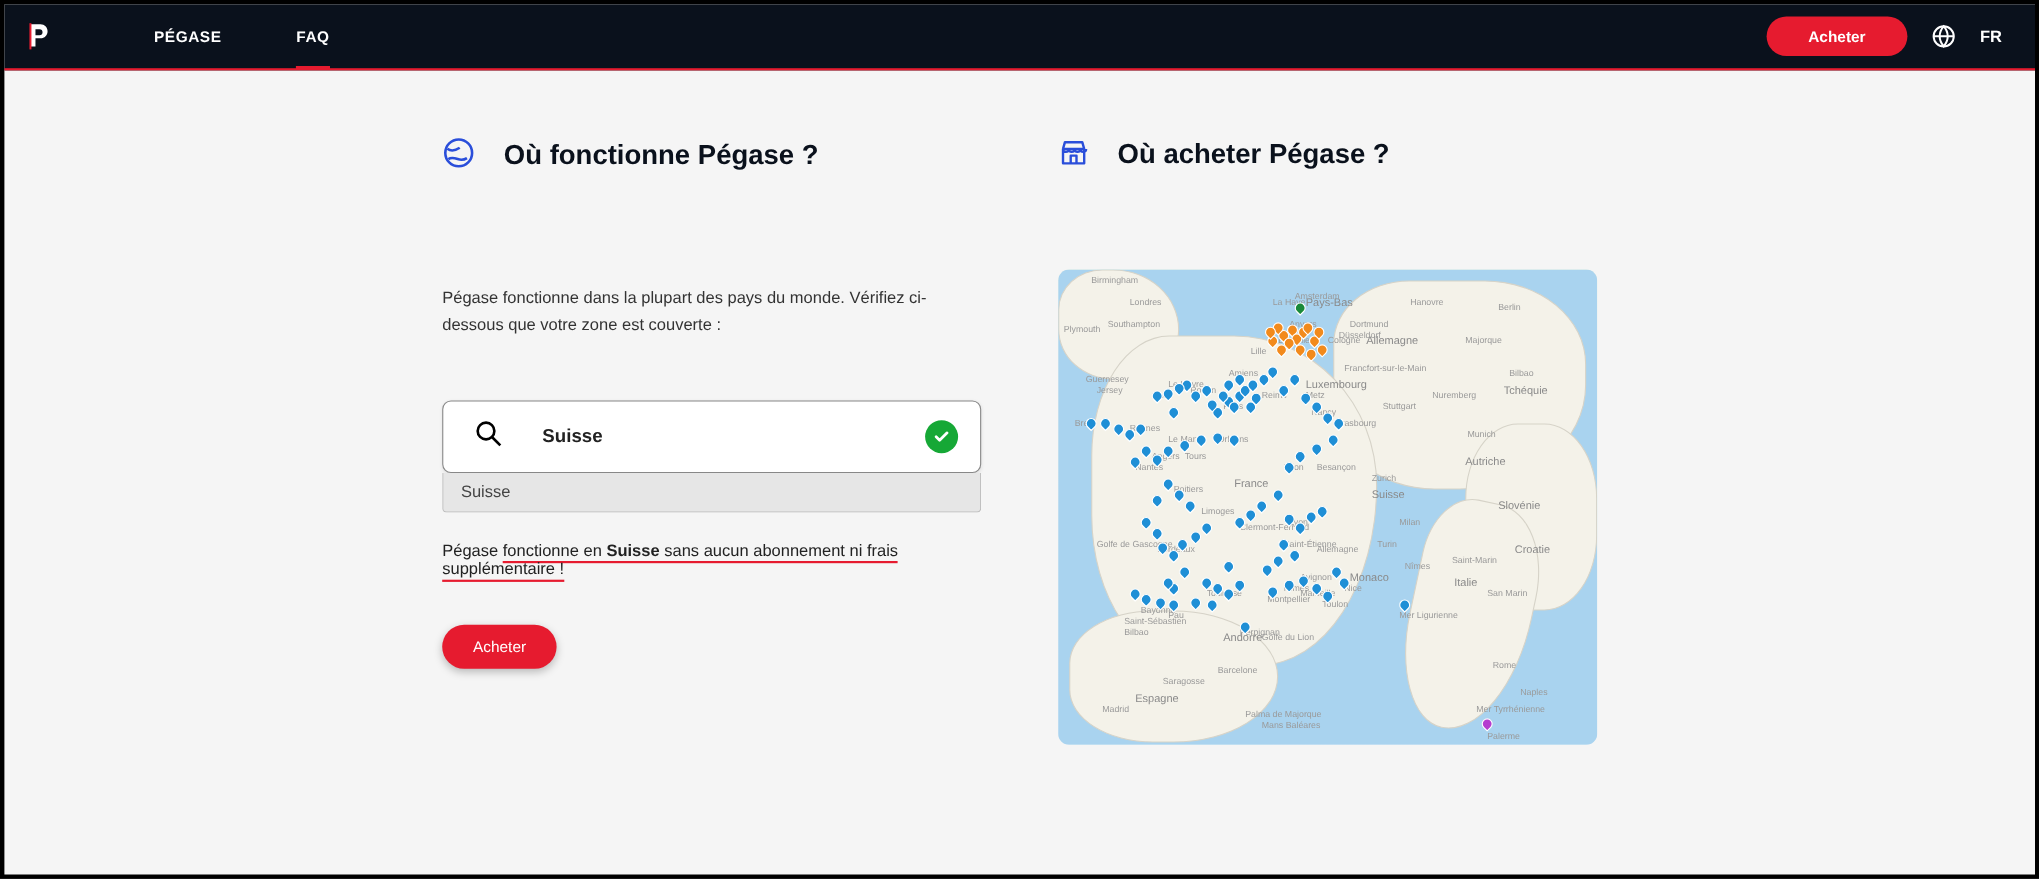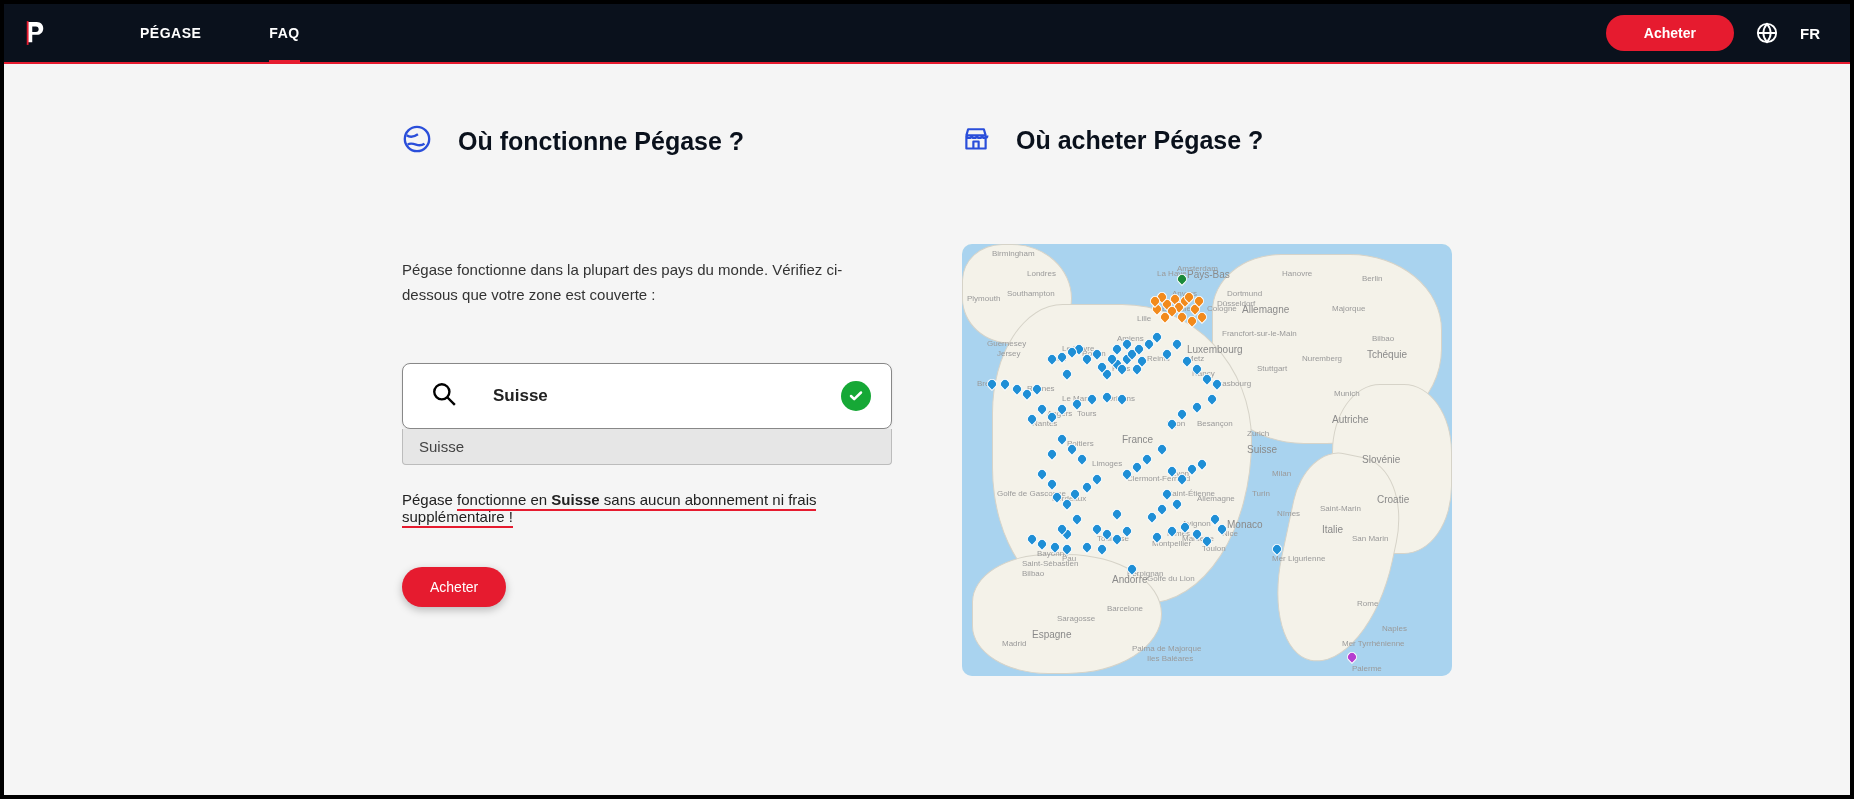--- a/index.html
+++ b/index.html
@@ -364,21 +364,21 @@
           <div class="city-label" style="left: 65px; top: 25px;">Londres</div>
           <div class="city-label" style="left: 45px; top: 45px;">Southampton</div>
           <div class="city-label" style="left: 5px; top: 50px;">Plymouth</div>
           <div class="city-label" style="left: 25px; top: 95px;">Guernesey</div>
           <div class="city-label" style="left: 35px; top: 105px;">Jersey</div>
           <div class="city-label" style="left: 60px; top: 315px;">Saint-Sébastien</div>
           <div class="city-label" style="left: 390px; top: 290px;">San Marin</div>
           <div class="city-label" style="left: 358px; top: 260px;">Saint-Marin</div>
           <div class="city-label" style="left: 170px; top: 400px;">Palma de Majorque</div>
           <div class="city-label" style="left: 390px; top: 420px;">Palerme</div>
-          <div class="city-label" style="left: 185px; top: 410px;">Iles Baléares</div>
+          <div class="city-label" style="left: 185px; top: 410px;">Mans Baléares</div>
           <div class="city-label" style="left: 35px; top: 245px;">Golfe de Gascogne</div>
           <div class="city-label" style="left: 185px; top: 330px;">Golfe du Lion</div>
           <div class="city-label" style="left: 310px; top: 310px;">Mer Ligurienne</div>
           <div class="city-label" style="left: 380px; top: 395px;">Mer Tyrrhénienne</div>
           <div class="city-label" style="left: 165px; top: 230px;">Clermont-Ferrand</div>
           <div class="city-label" style="left: 130px; top: 215px;">Limoges</div>
           <div class="city-label" style="left: 105px; top: 195px;">Poitiers</div>
           <div class="city-label" style="left: 115px; top: 165px;">Tours</div>
           <div class="city-label" style="left: 100px; top: 150px;">Le Mans</div>
           <div class="city-label" style="left: 85px; top: 165px;">Angers</div>

